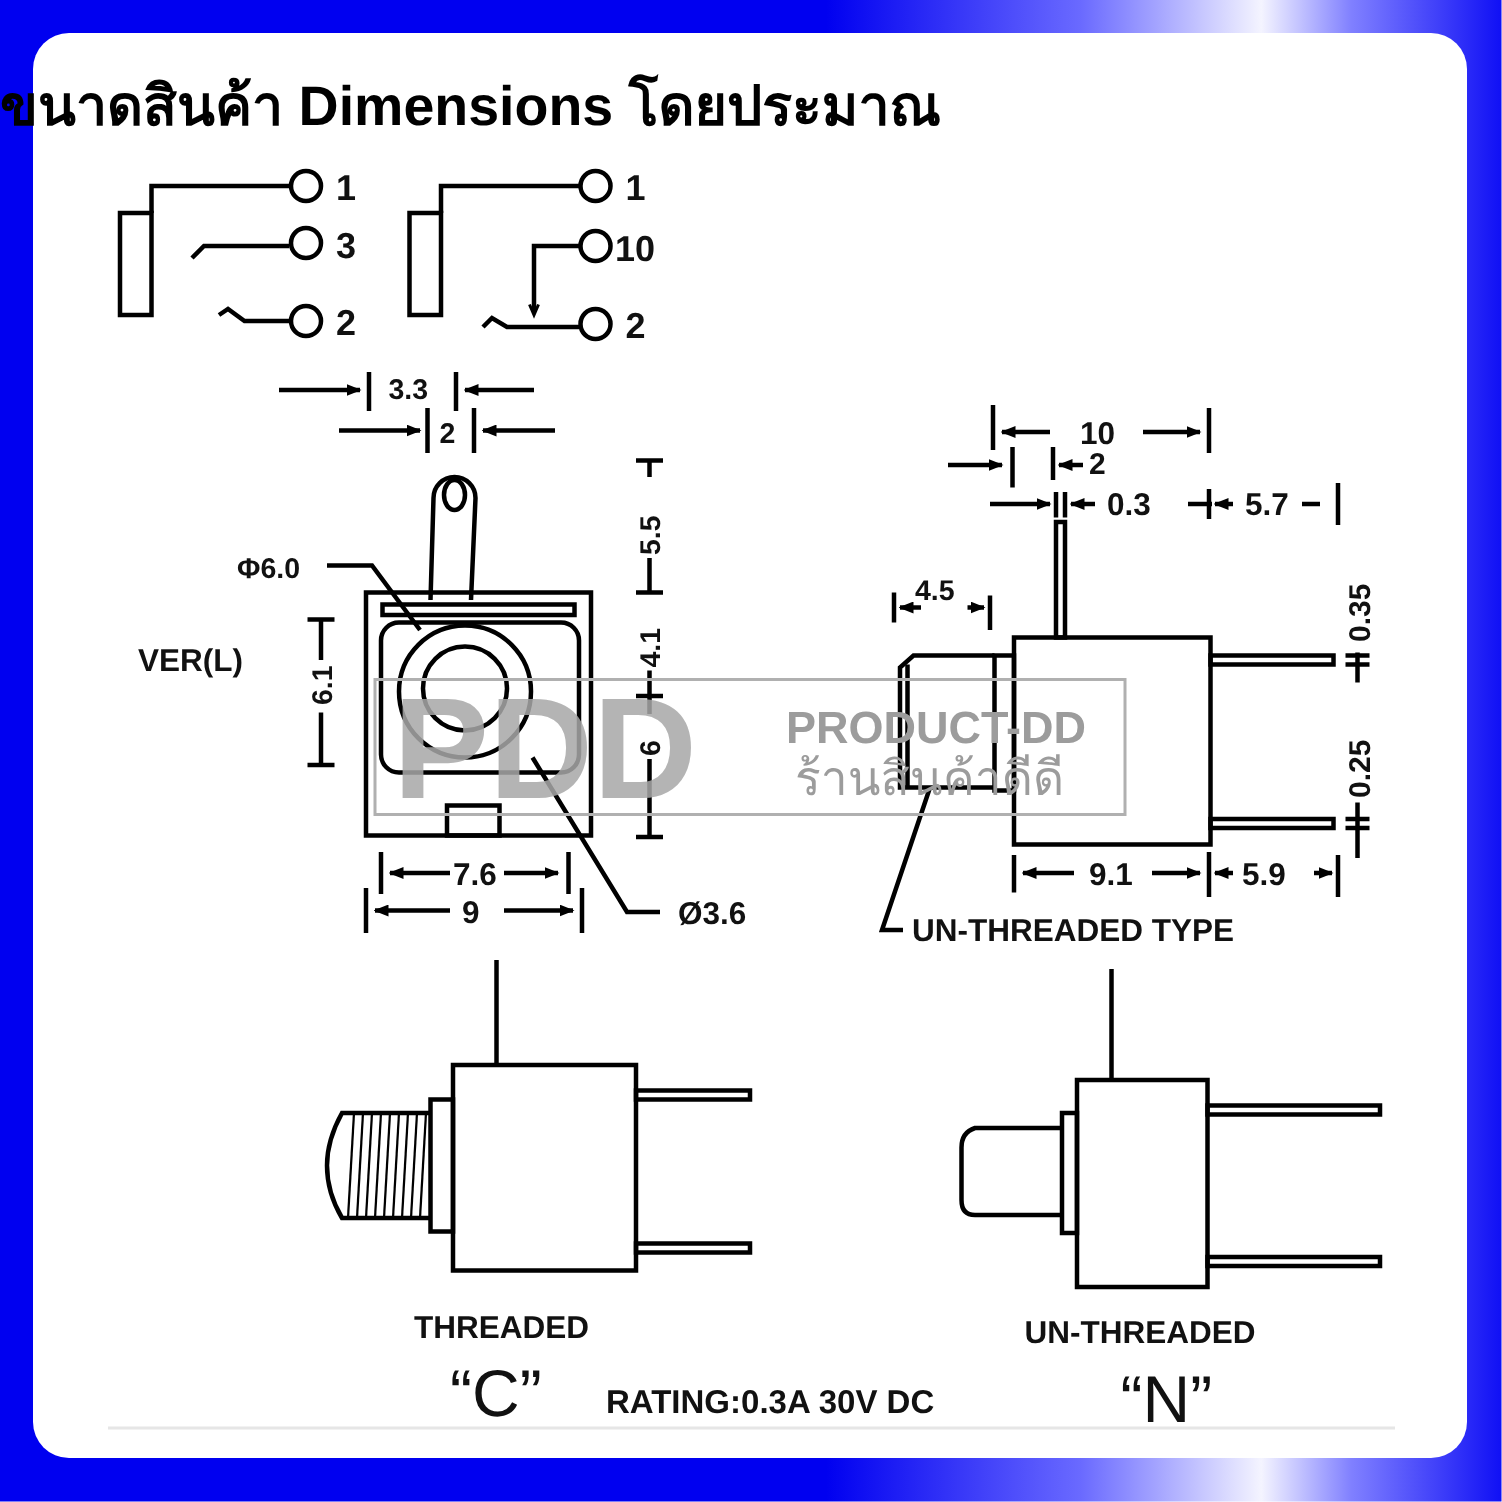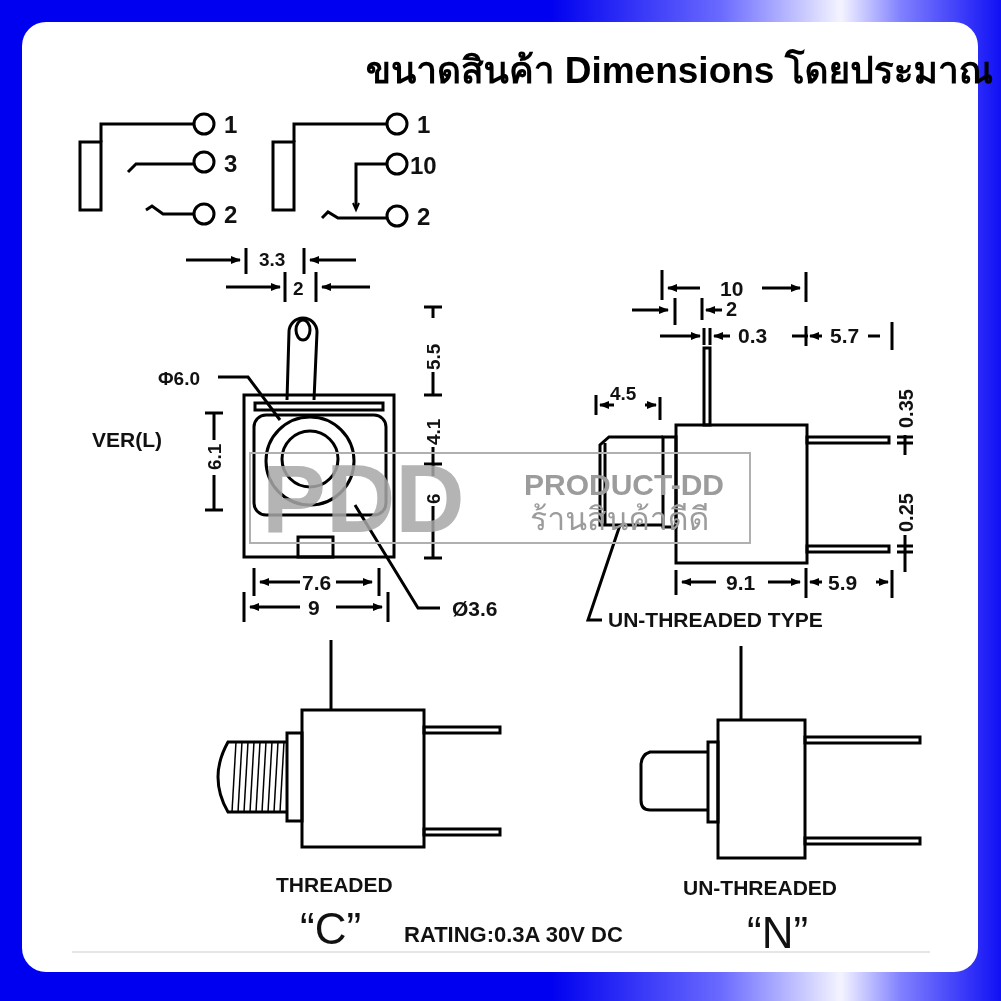--- a/index.html
+++ b/index.html
@@ -1,20 +1,20 @@
 <!DOCTYPE html>
 <html><head>
 <meta charset="utf-8">
 <style>
   html,body{margin:0;padding:0;}
   body{width:1001px;height:1001px;position:relative;overflow:hidden;
     background:linear-gradient(90deg,#0000f0 0%,#0000f0 55%,#6a6aff 72%,#f4f4ff 84%,#8080ff 90%,#1010f5 100%);
     font-family:"Liberation Sans",sans-serif;}
   .panel{position:absolute;left:22px;top:22px;width:956px;height:950px;background:#fff;border-radius:24px;}
-  .title{position:absolute;left:0;top:40px;width:993px;text-align:right;font-size:37px;font-weight:bold;color:#000;letter-spacing:0px;}
+  .title{position:absolute;left:0;top:40px;width:993px;text-align:left;font-size:37px;font-weight:bold;color:#000;letter-spacing:0px;}
   svg{position:absolute;left:0;top:0;}
   .lbl{font-family:"Liberation Sans",sans-serif;font-weight:bold;fill:#111;}
 </style>
 </head>
 <body>
 
 <div class="panel"></div>
 <div class="title">ขนาดสินค้า Dimensions โดยประมาณ</div>
 
 <svg width="1001" height="1001" viewBox="0 0 1001 1001" stroke="#000" fill="none" stroke-width="3">

